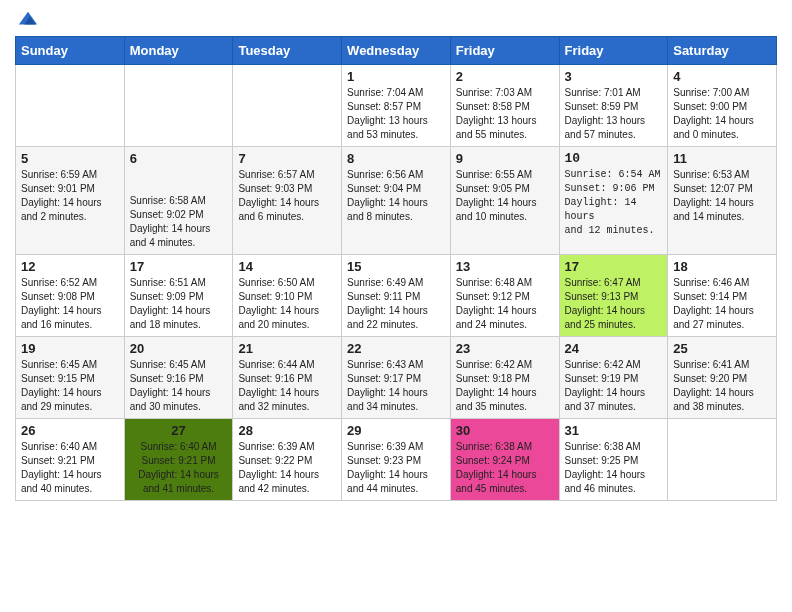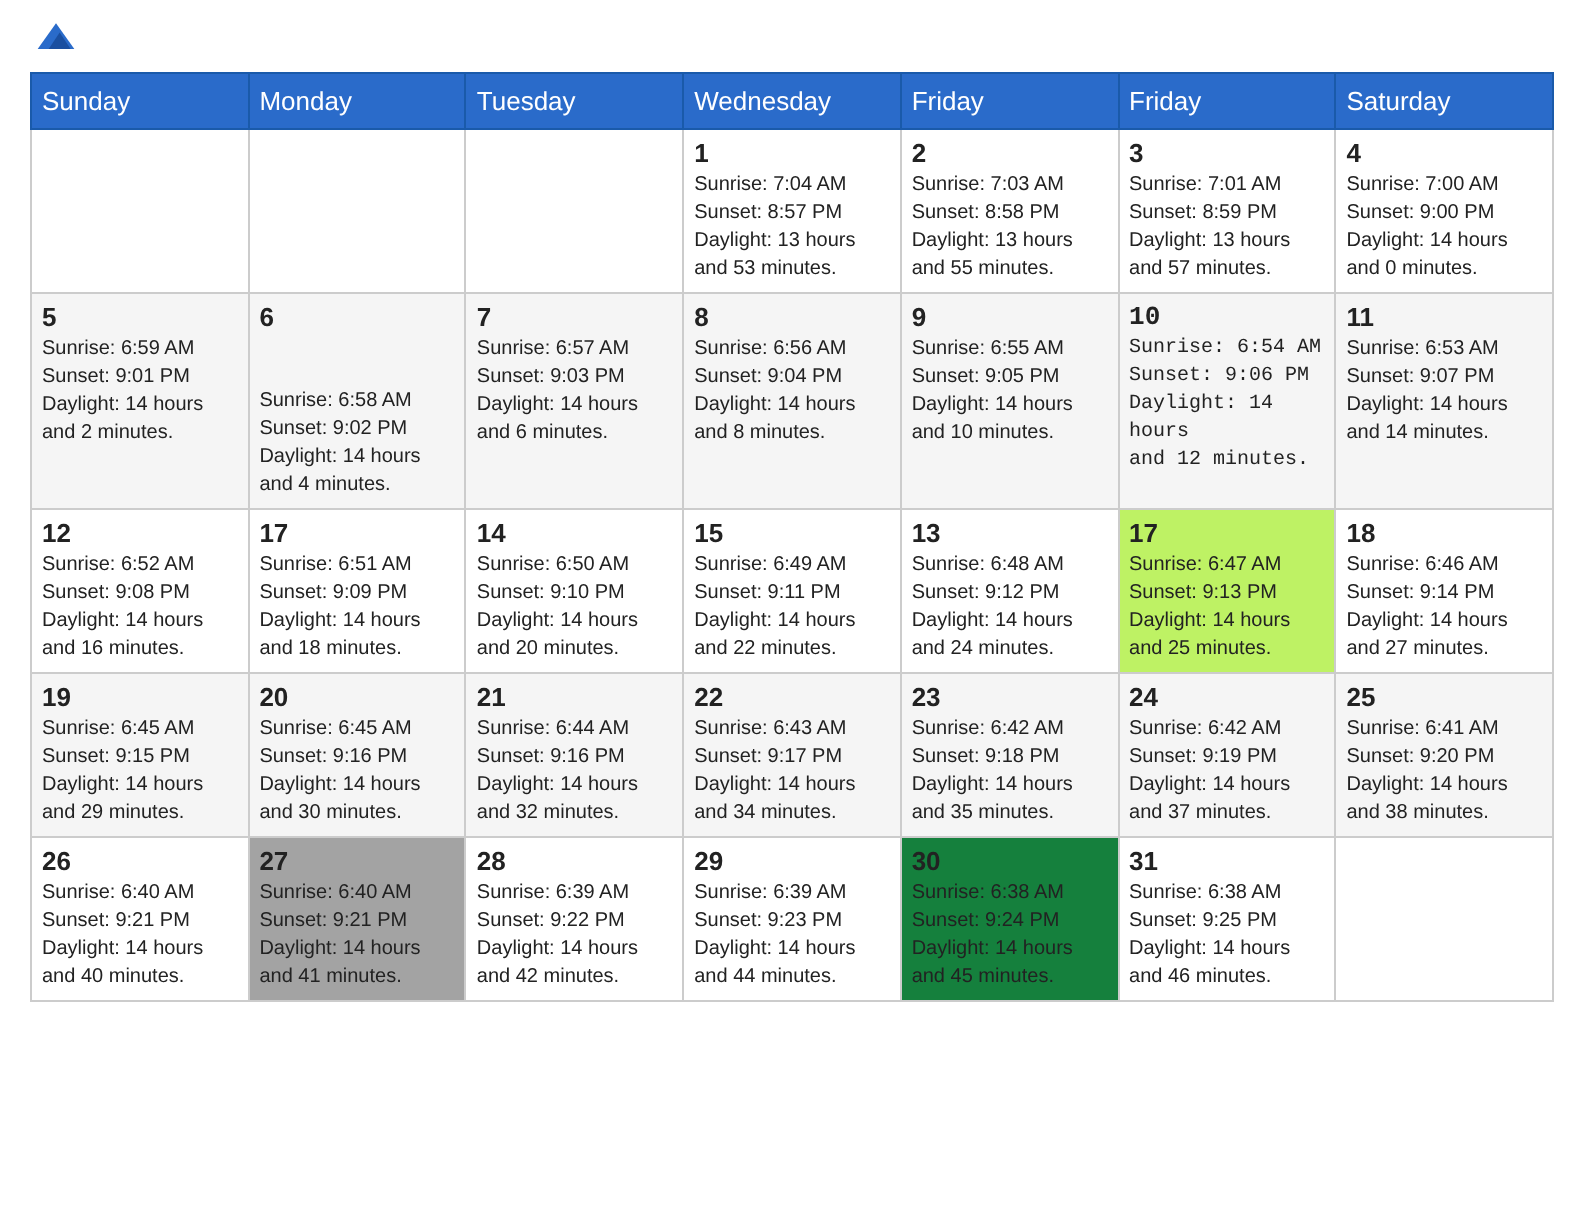--- a/index.html
+++ b/index.html
@@ -54,21 +54,21 @@
     }
     .calendar {
       width: 100%;
       border-collapse: collapse;
       border: 1px solid #ccc;
     }
     .calendar th {
       background: #2a6bca;
       color: #fff;
       font-size: 13px;
-      font-weight: normal;
+      font-weight: bold;
       padding: 6px 5px;
       text-align: left;
       border: 1px solid #1a5aaa;
     }
     .calendar td {
       border: 1px solid #ccc;
       vertical-align: top;
       padding: 4px 5px;
       width: calc(100% / 7);
       min-height: 80px;
@@ -202,21 +202,21 @@
           <td style="background: rgb(245, 245, 245); font-family: Liberation Mono, monospace;">
             <div class="day-num">10</div>
             <div class="day-info" style="white-space: pre-line;">Sunrise: 6:54 AM
 Sunset: 9:06 PM
 Daylight: 14 hours
 and 12 minutes.</div>
           </td>
           <td style="background: rgb(245, 245, 245);">
             <div class="day-num">11</div>
             <div class="day-info" style="white-space: pre-line;">Sunrise: 6:53 AM
-Sunset: 9:07 PM
+Sunset: 12:07 PM
 Daylight: 14 hours
 and 14 minutes.</div>
           </td>
         </tr>
         <tr style="background: rgb(255, 255, 255);">
           <td style="background: rgb(255, 255, 255);">
             <div class="day-num">12</div>
             <div class="day-info" style="white-space: pre-line;">Sunrise: 6:52 AM
 Sunset: 9:08 PM
 Daylight: 14 hours
@@ -317,42 +317,42 @@
           </td>
         </tr>
         <tr style="background: rgb(255, 255, 255);">
           <td style="background: rgb(255, 255, 255);">
             <div class="day-num">26</div>
             <div class="day-info" style="white-space: pre-line;">Sunrise: 6:40 AM
 Sunset: 9:21 PM
 Daylight: 14 hours
 and 40 minutes.</div>
           </td>
-          <td style="background: #a3a3a3;">
+          <td style="background: #4d7c0f; text-align: center;">
             <div class="day-num">27</div>
             <div class="day-info" style="white-space: pre-line;">Sunrise: 6:40 AM
 Sunset: 9:21 PM
 Daylight: 14 hours
 and 41 minutes.</div>
           </td>
           <td style="background: rgb(255, 255, 255);">
             <div class="day-num">28</div>
             <div class="day-info" style="white-space: pre-line;">Sunrise: 6:39 AM
 Sunset: 9:22 PM
 Daylight: 14 hours
 and 42 minutes.</div>
           </td>
           <td style="background: rgb(255, 255, 255);">
             <div class="day-num">29</div>
             <div class="day-info" style="white-space: pre-line;">Sunrise: 6:39 AM
 Sunset: 9:23 PM
 Daylight: 14 hours
 and 44 minutes.</div>
           </td>
-          <td style="background: #15803d;">
+          <td style="background: #ec4899;">
             <div class="day-num">30</div>
             <div class="day-info" style="white-space: pre-line;">Sunrise: 6:38 AM
 Sunset: 9:24 PM
 Daylight: 14 hours
 and 45 minutes.</div>
           </td>
           <td style="background: rgb(255, 255, 255);">
             <div class="day-num">31</div>
             <div class="day-info" style="white-space: pre-line;">Sunrise: 6:38 AM
 Sunset: 9:25 PM

